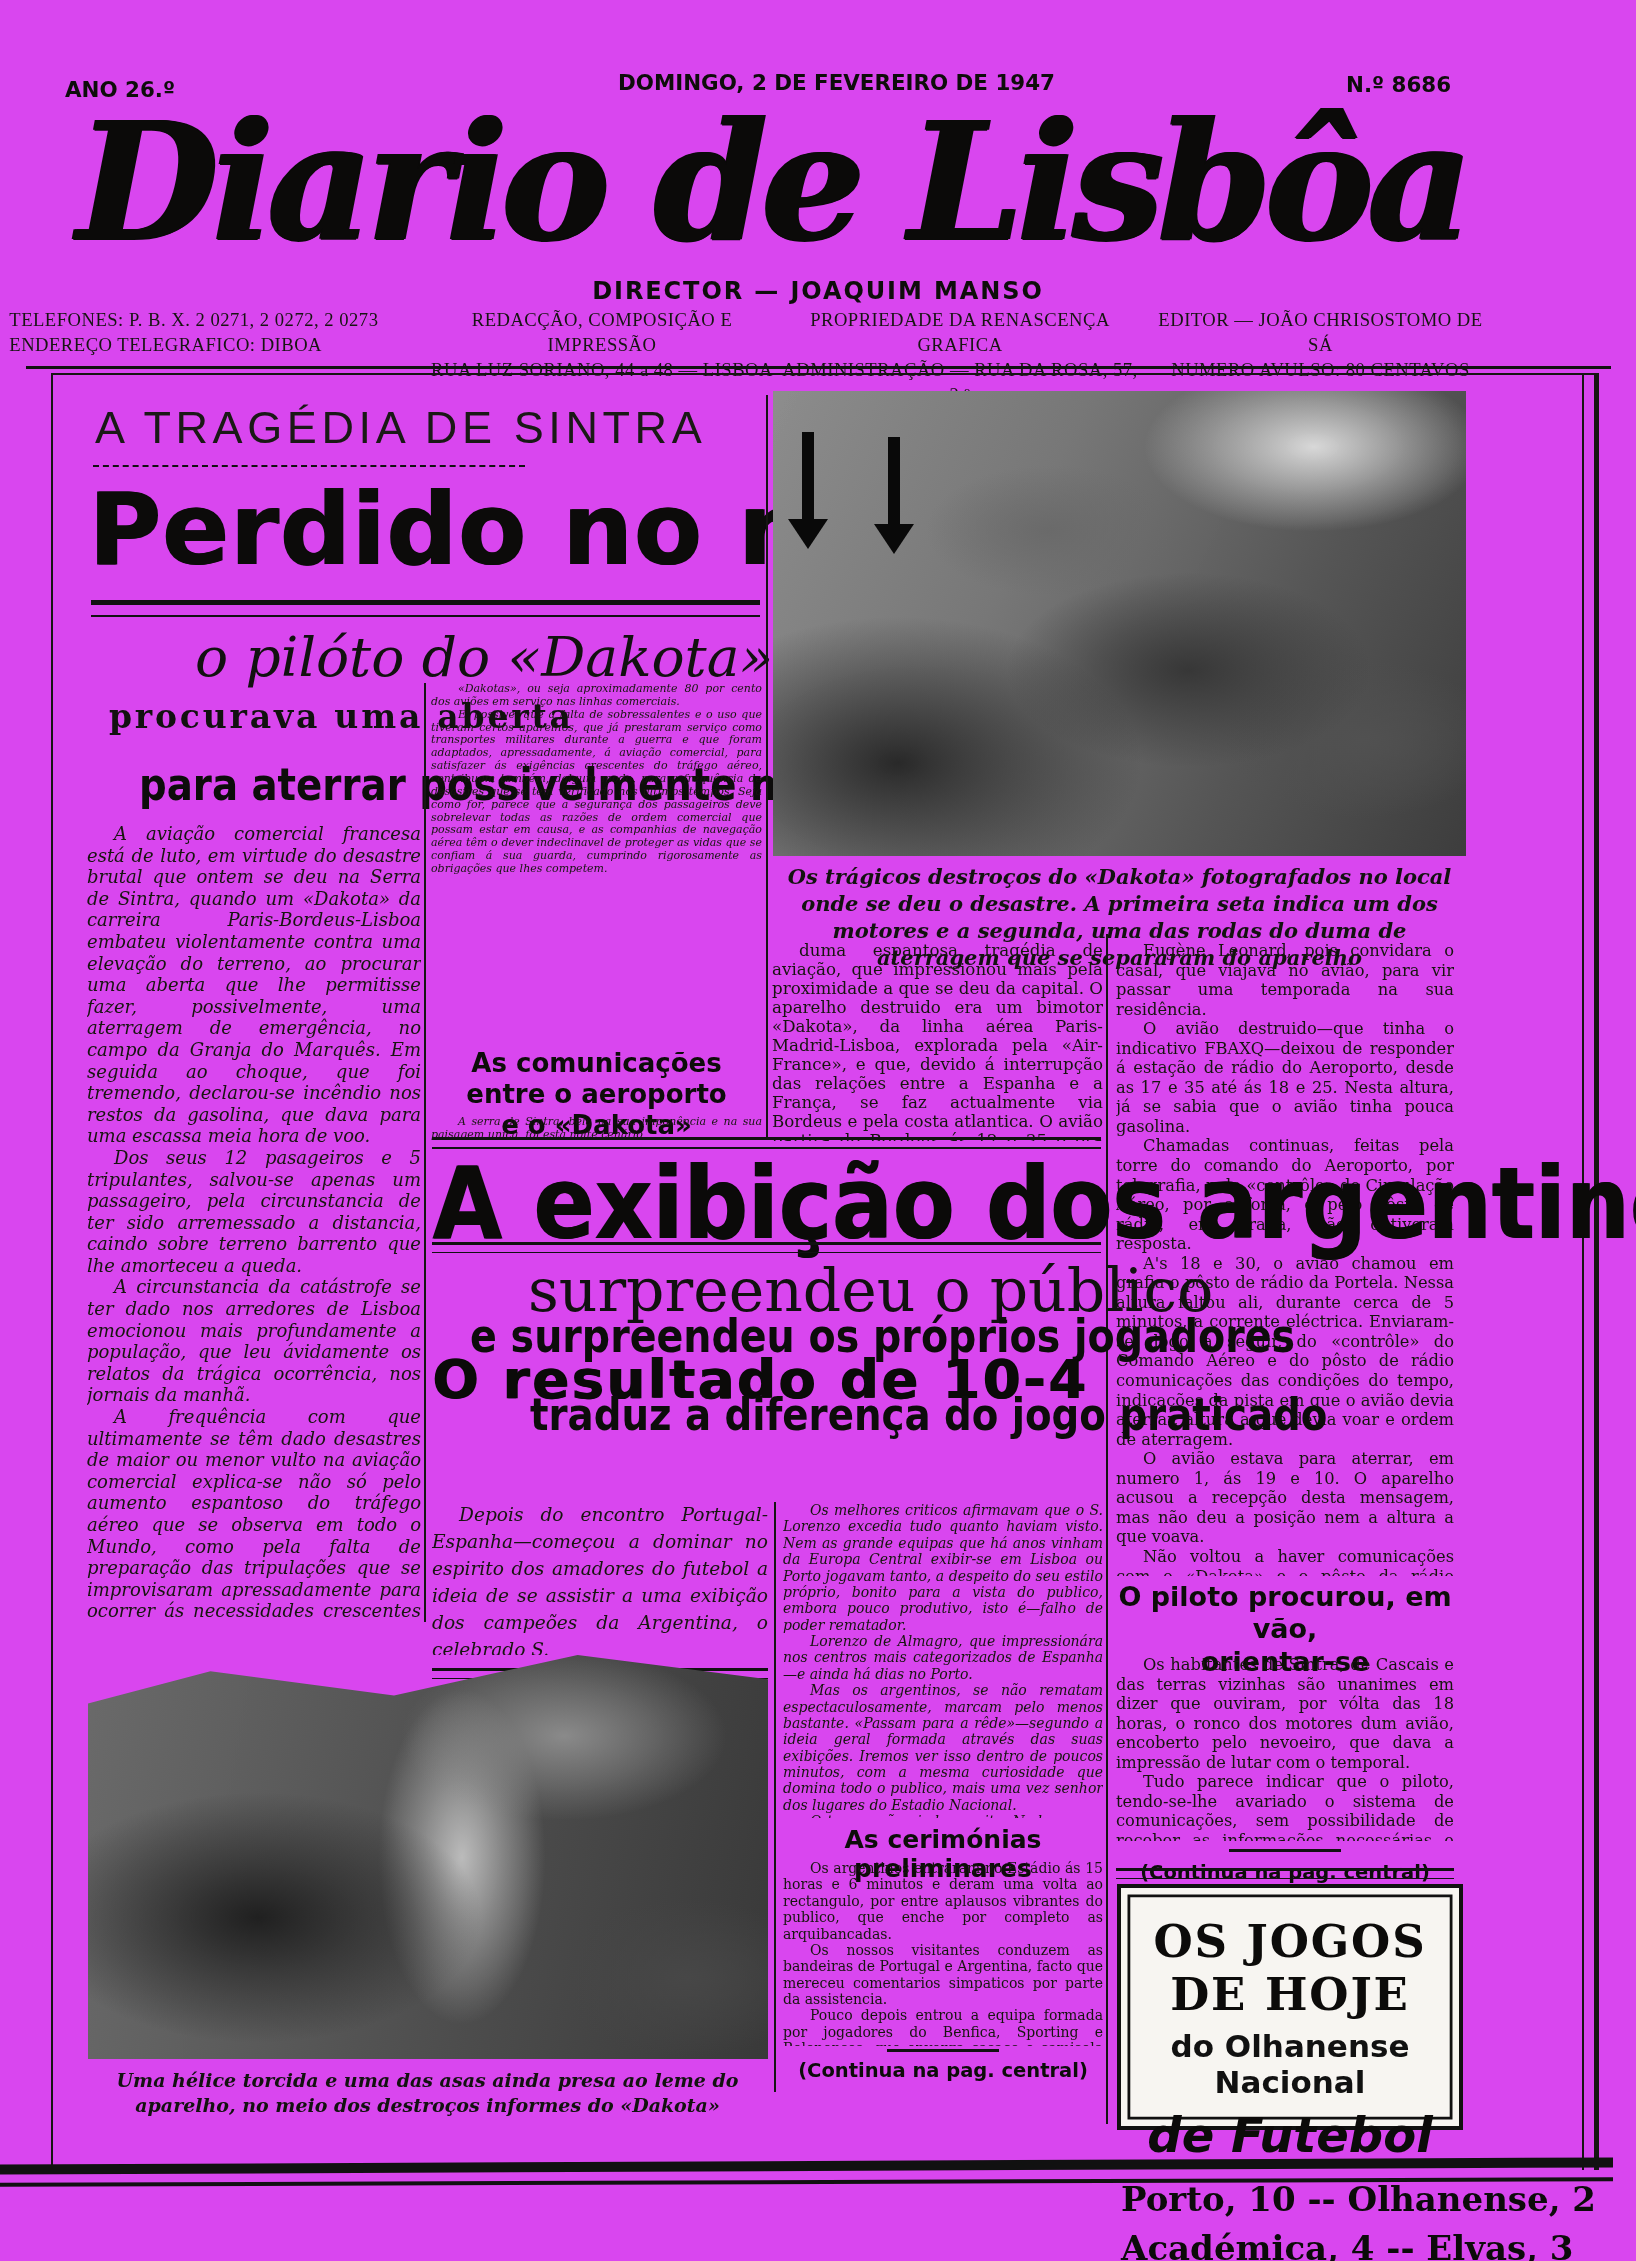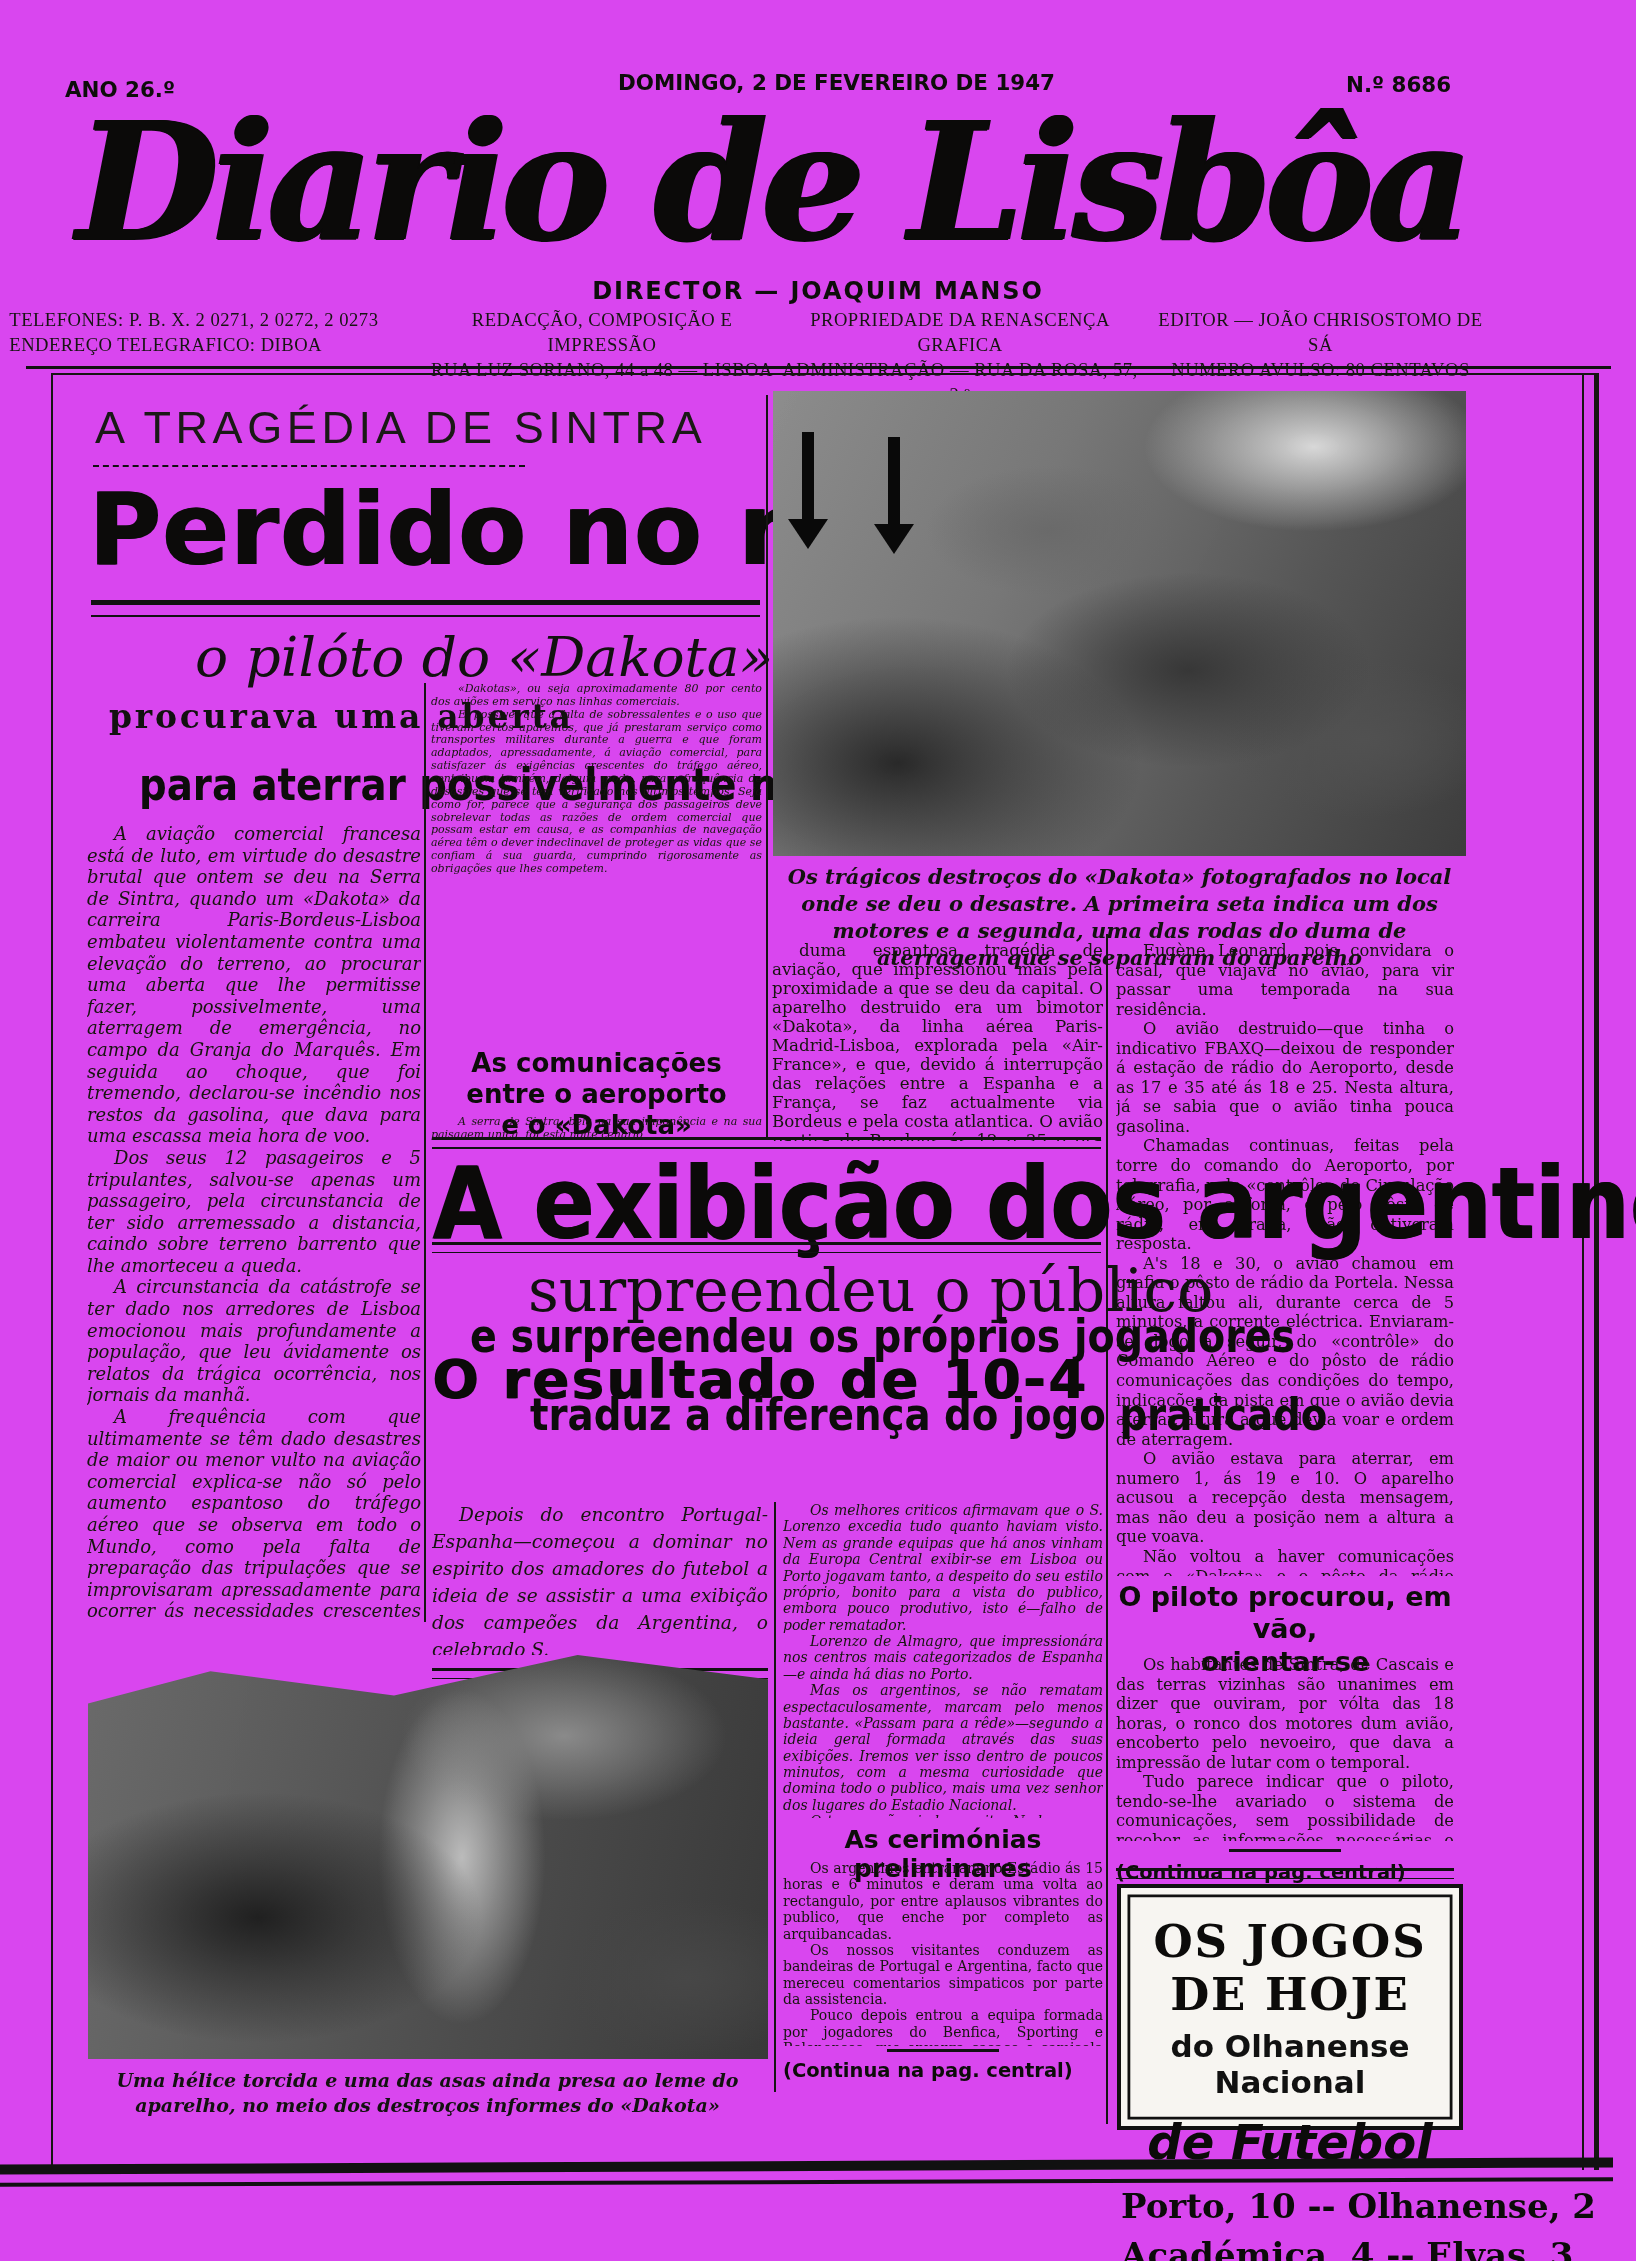--- a/index.html
+++ b/index.html
@@ -29,21 +29,21 @@
   .bodycol p{margin:0;text-indent:27px;}
   .it{font-style:italic;}
   .col-39 p{font-size:18px;line-height:1.2;}
   .col-37 p{font-size:11px;line-height:1.17;}
   .col-36 p{font-size:16.7px;line-height:1.14;}
   .col-35 p{font-size:16.3px;line-height:1.2;}
   .col-30 p{font-size:14px;line-height:1.17;}
   .col-40 p{font-size:18.6px;line-height:1.45;}
   .colsubhead{font-family:"DejaVu Sans",sans-serif;font-weight:bold;text-align:center;color:#0d0c0a;}
   .caption{font-family:"DejaVu Serif",serif;font-style:italic;font-weight:bold;text-align:center;color:#131210;}
-  .continua{font-family:"DejaVu Sans",sans-serif;font-weight:bold;font-size:19.5px;text-align:left;color:#0d0c0a;}
+  .continua{font-family:"DejaVu Sans",sans-serif;font-weight:bold;font-size:19.5px;text-align:center;color:#0d0c0a;}
   .mini-rule{width:112px;height:3.3px;background:#111;margin:12px auto 8.4px;}
   
   .fb-head{font-family:"DejaVu Sans",sans-serif;font-weight:800;font-size:100px;white-space:nowrap;
            color:#0b0a09;text-shadow:1.4px 0 0 #0b0a09;}
   .fb-sub1{font-family:"DejaVu Serif",serif;font-size:60px;color:#121110;white-space:nowrap;}
   .fb-sub2{font-family:"DejaVu Sans",sans-serif;font-weight:bold;font-size:46px;white-space:nowrap;color:#0d0c0b;}
   .fb-sub3{font-family:"DejaVu Sans",sans-serif;font-weight:800;font-size:54px;letter-spacing:2.8px;
            white-space:nowrap;color:#0b0a09;text-shadow:1.4px 0 0 #0b0a09;}
   
   .photo{filter:grayscale(1) contrast(1.02);}
@@ -201,21 +201,21 @@
     <div class="continua">(Continua na pag. central)</div>
   </div>
 
   <div class="abs photo photo2" style="left:88px;top:1655px;width:680px;height:404px;clip-path:polygon(0 12%,18% 4%,45% 10%,72% 0,100% 6%,100% 100%,0 100%);"></div>
   <div class="abs caption" style="left:93px;top:2068px;width:669px;font-size:19px;line-height:1.3;">Uma hélice torcida e uma das asas ainda presa ao leme do aparelho, no meio dos destroços informes do «Dakota»</div>
 
   <div class="abs dbl-rule" style="left:1116px;top:1868px;width:338px;height:6.5px;border-top:3.3px solid #111;border-bottom:1.9px solid #111;"></div>
   <div class="abs games-box" style="left:1117px;top:1884px;width:338px;height:238px;">
     <div class="gb-title" style="margin-top:27px;">OS JOGOS DE HOJE</div>
     <div class="gb-line2" style="margin-top:6.5px;">do Olhanense Nacional</div>
-    <div class="gb-line3" style="margin-top:14px;">de Futebol</div>
+    <div class="gb-line3" style="margin-top:7px;">de Futebol</div>
     <div class="gb-res" style="margin-top:12px;">
         <div>Porto, 10 -- Olhanense, 2</div>
         <div>Académica, 4 -- Elvas, 3</div>
       </div>
   </div>
 
   <div class="abs rule" style="left:0;top:2161px;width:1613px;height:10.2px;transform:rotate(-0.25deg);"></div>
   <div class="abs rule" style="left:0;top:2180px;width:1613px;height:4.2px;transform:rotate(-0.2deg);"></div>
 
 </div>

